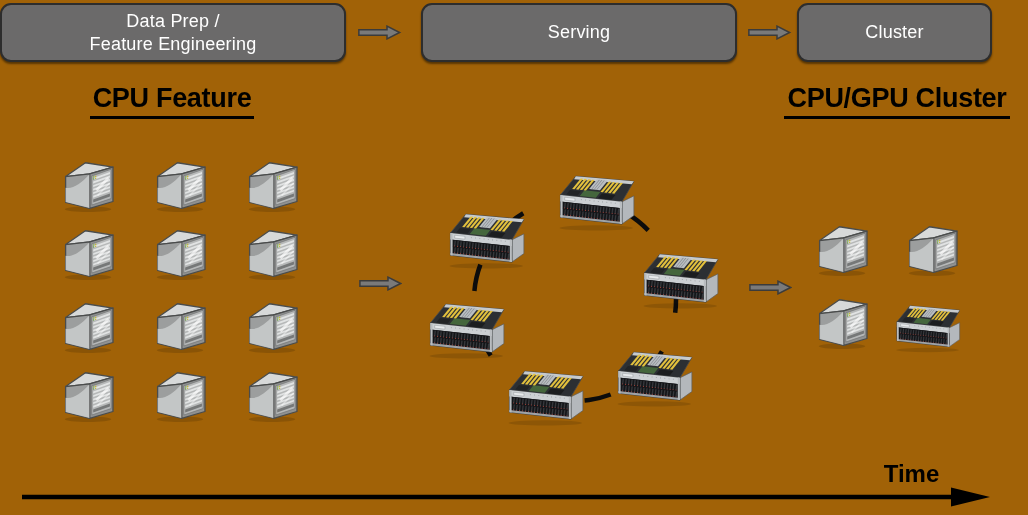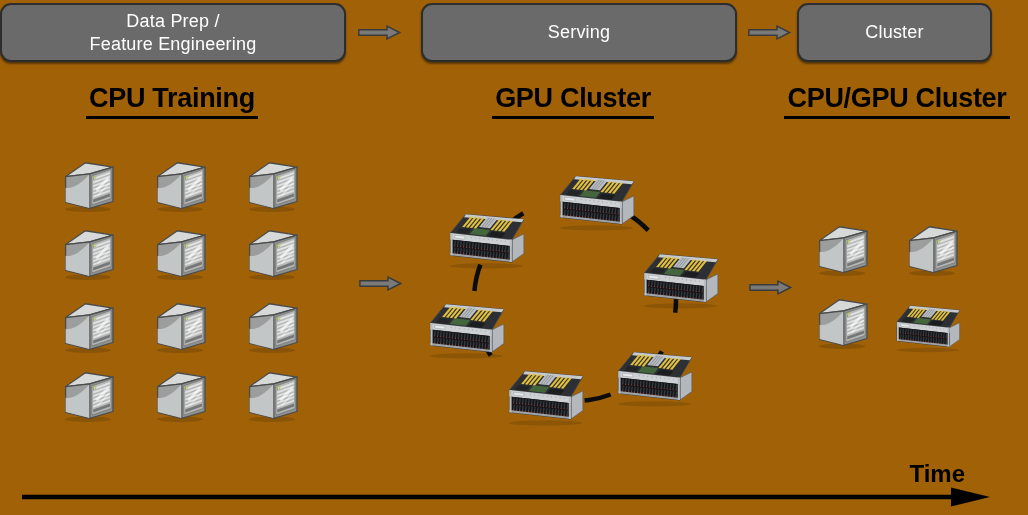--- a/index.html
+++ b/index.html
@@ -22,21 +22,21 @@
     position:absolute;text-align:center;color:#000;
     font-size:27px;font-weight:bold;letter-spacing:-0.3px;
   }
   .cluster-heading .u{
     display:inline-block;border-bottom:3px solid #000;padding:0 3px 2px 3px;
   }
   .srv{position:absolute;}
   .ring{position:absolute;}
   #time-axis{position:absolute;left:0;top:482px;}
   #time-label{
-    position:absolute;left:858px;top:460px;width:107px;text-align:right;
+    position:absolute;left:858px;top:460px;width:107px;text-align:center;
     font-size:24px;font-weight:bold;color:#000;
   }
 </style>
 </head>
 <body>
 
 <div id="canvas">
 
   <svg width="0" height="0" style="position:absolute" aria-hidden="true">
     <defs>
@@ -123,24 +123,21 @@
     <div class="stage-label">Serving</div>
   </div>
   <svg class="flow-arrow" style="left:747px;top:25px" width="45" height="15">
       <use href="#block-arrow"></use>
     </svg>
   <div class="stage-box" style="left:797px;top:3px;width:195px">
     <div class="stage-label">Cluster</div>
   </div>
 
   <div class="cluster-heading" style="left:32px;top:83px;width:280px">
-    <span class="u">CPU Training</span>
-  </div>
-  <div class="cluster-heading" style="left:433px;top:83px;width:280px">
-    <span class="u">GPU Cluster</span>
+    <span class="u">CPU Feature</span>
   </div>
   <div class="cluster-heading" style="left:756px;top:83px;width:282px">
     <span class="u">CPU/GPU Cluster</span>
   </div>
 
   <svg class="srv" style="left:57px;top:157px" width="62" height="58">
       <use href="#tower-server"></use>
     </svg>
   <svg class="srv" style="left:149px;top:157px" width="62" height="58">
       <use href="#tower-server"></use>

